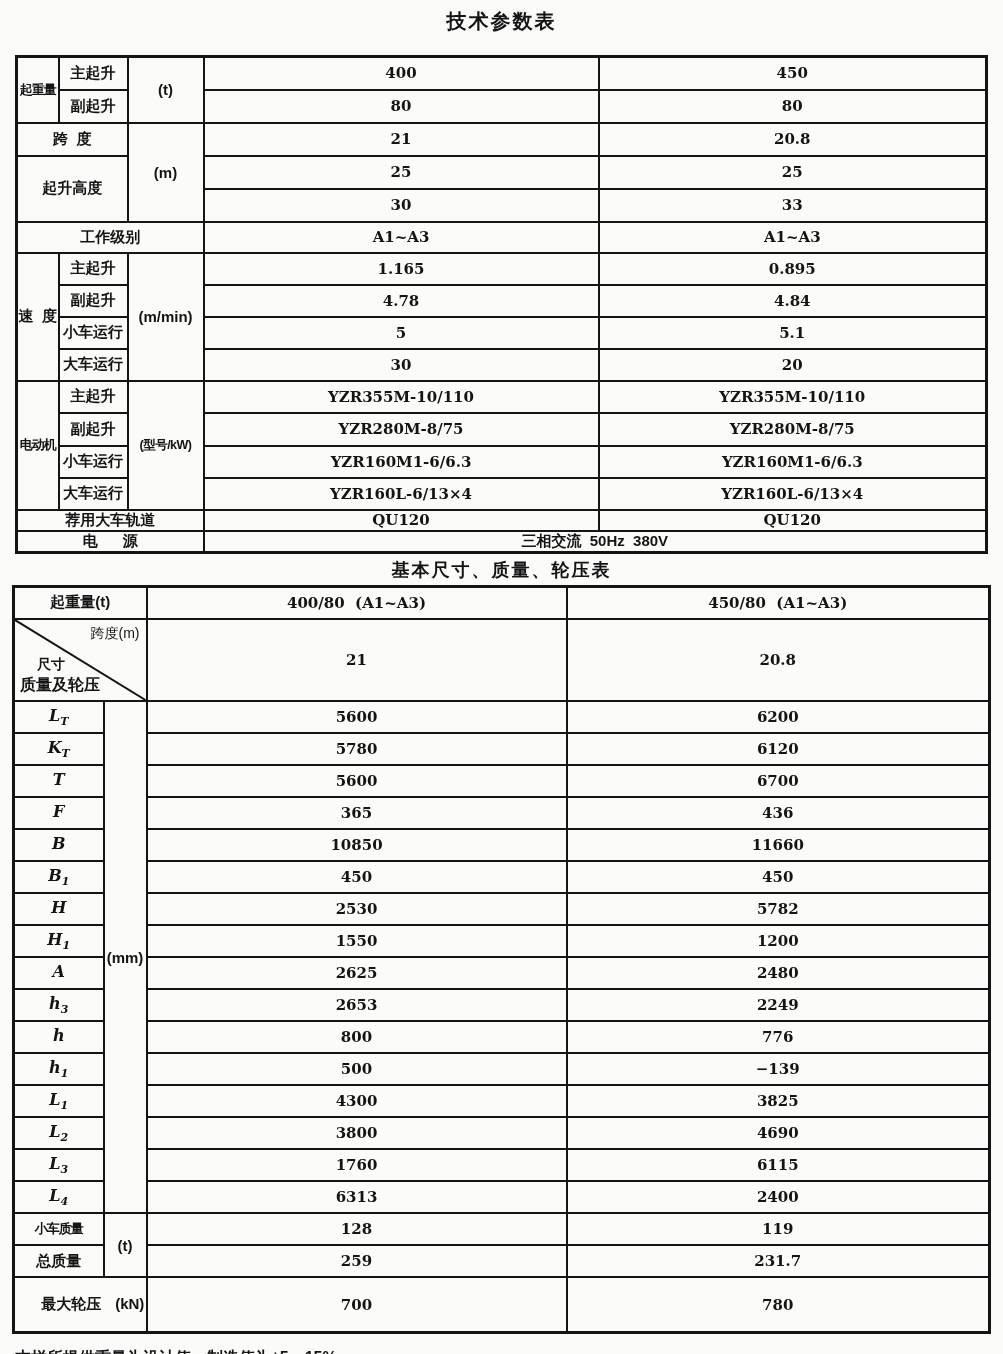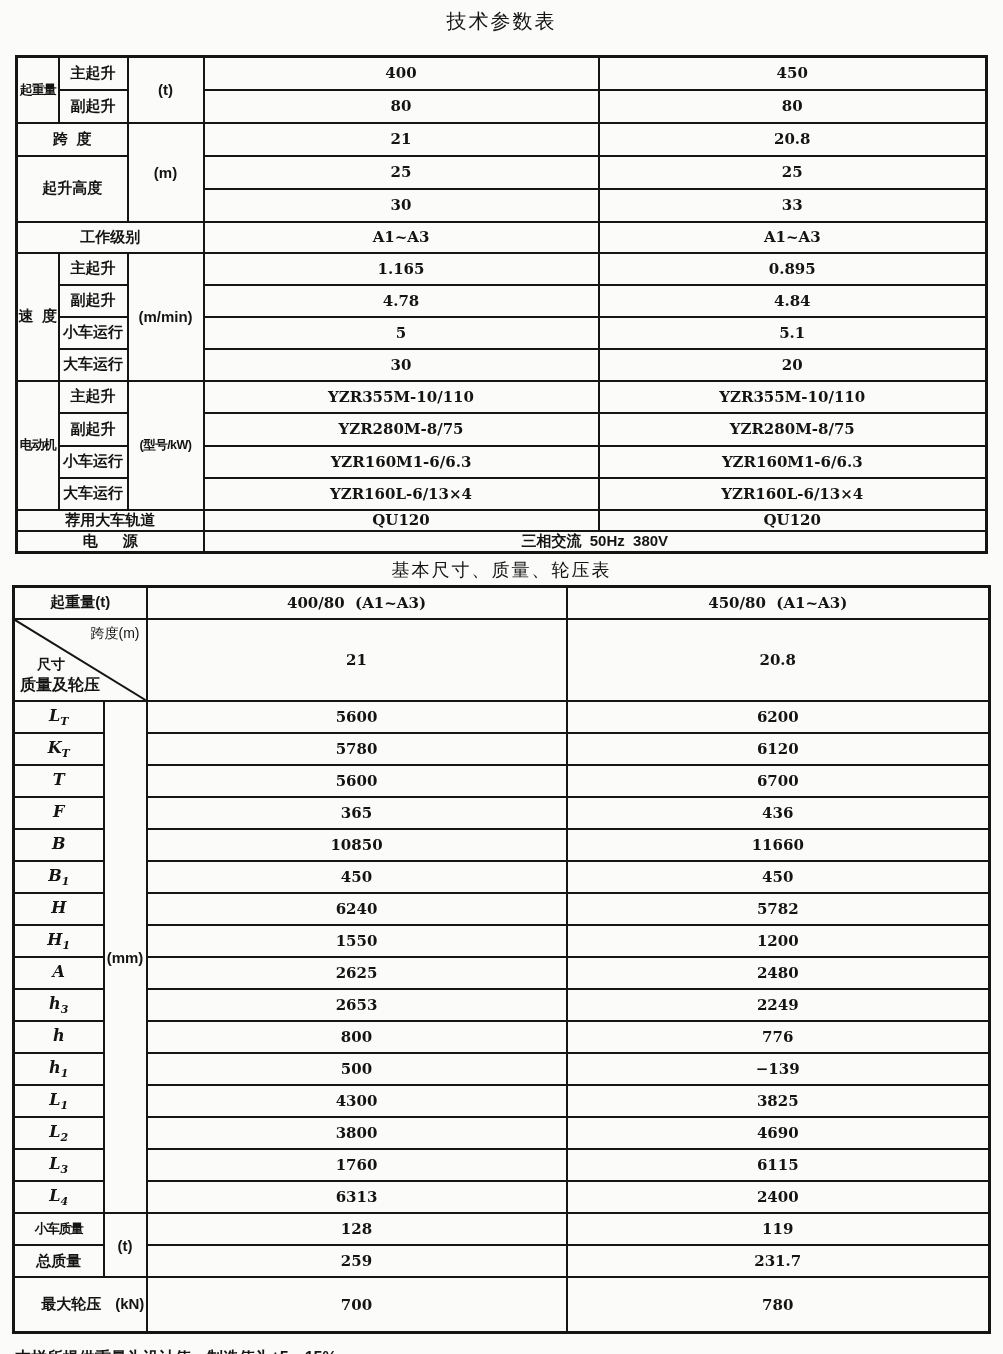--- a/index.html
+++ b/index.html
@@ -5,21 +5,21 @@
   html,body{margin:0;padding:0;}
   body{
     width:1003px;height:1354px;
     background:#fbfbf9;
     color:#141414;
     font-family:"Liberation Sans",sans-serif;
     position:relative;
   }
   .title{
     text-align:center;
-    font-weight:normal;
+    font-weight:bold;
     font-size:20px;
     letter-spacing:2px;
   }
   #title1{padding-top:8px;}
   #title2{margin-top:4px;margin-bottom:3px;font-size:18px;}
   table.t{
     border-collapse:collapse;
     table-layout:fixed;
     border:3px solid #151515;
   }
@@ -224,21 +224,21 @@
     <td class="val">10850</td>
     <td class="val">11660</td>
   </tr>
   <tr class="r32">
     <td class="dim"><span>B</span><sub>1</sub></td>
     <td class="val">450</td>
     <td class="val">450</td>
   </tr>
   <tr class="r32">
     <td class="dim"><span>H</span><sub></sub></td>
-    <td class="val">6240</td>
+    <td class="val">2530</td>
     <td class="val">5782</td>
   </tr>
   <tr class="r32">
     <td class="dim"><span>H</span><sub>1</sub></td>
     <td class="val">1550</td>
     <td class="val">1200</td>
   </tr>
   <tr class="r32">
     <td class="dim"><span>A</span><sub></sub></td>
     <td class="val">2625</td>

